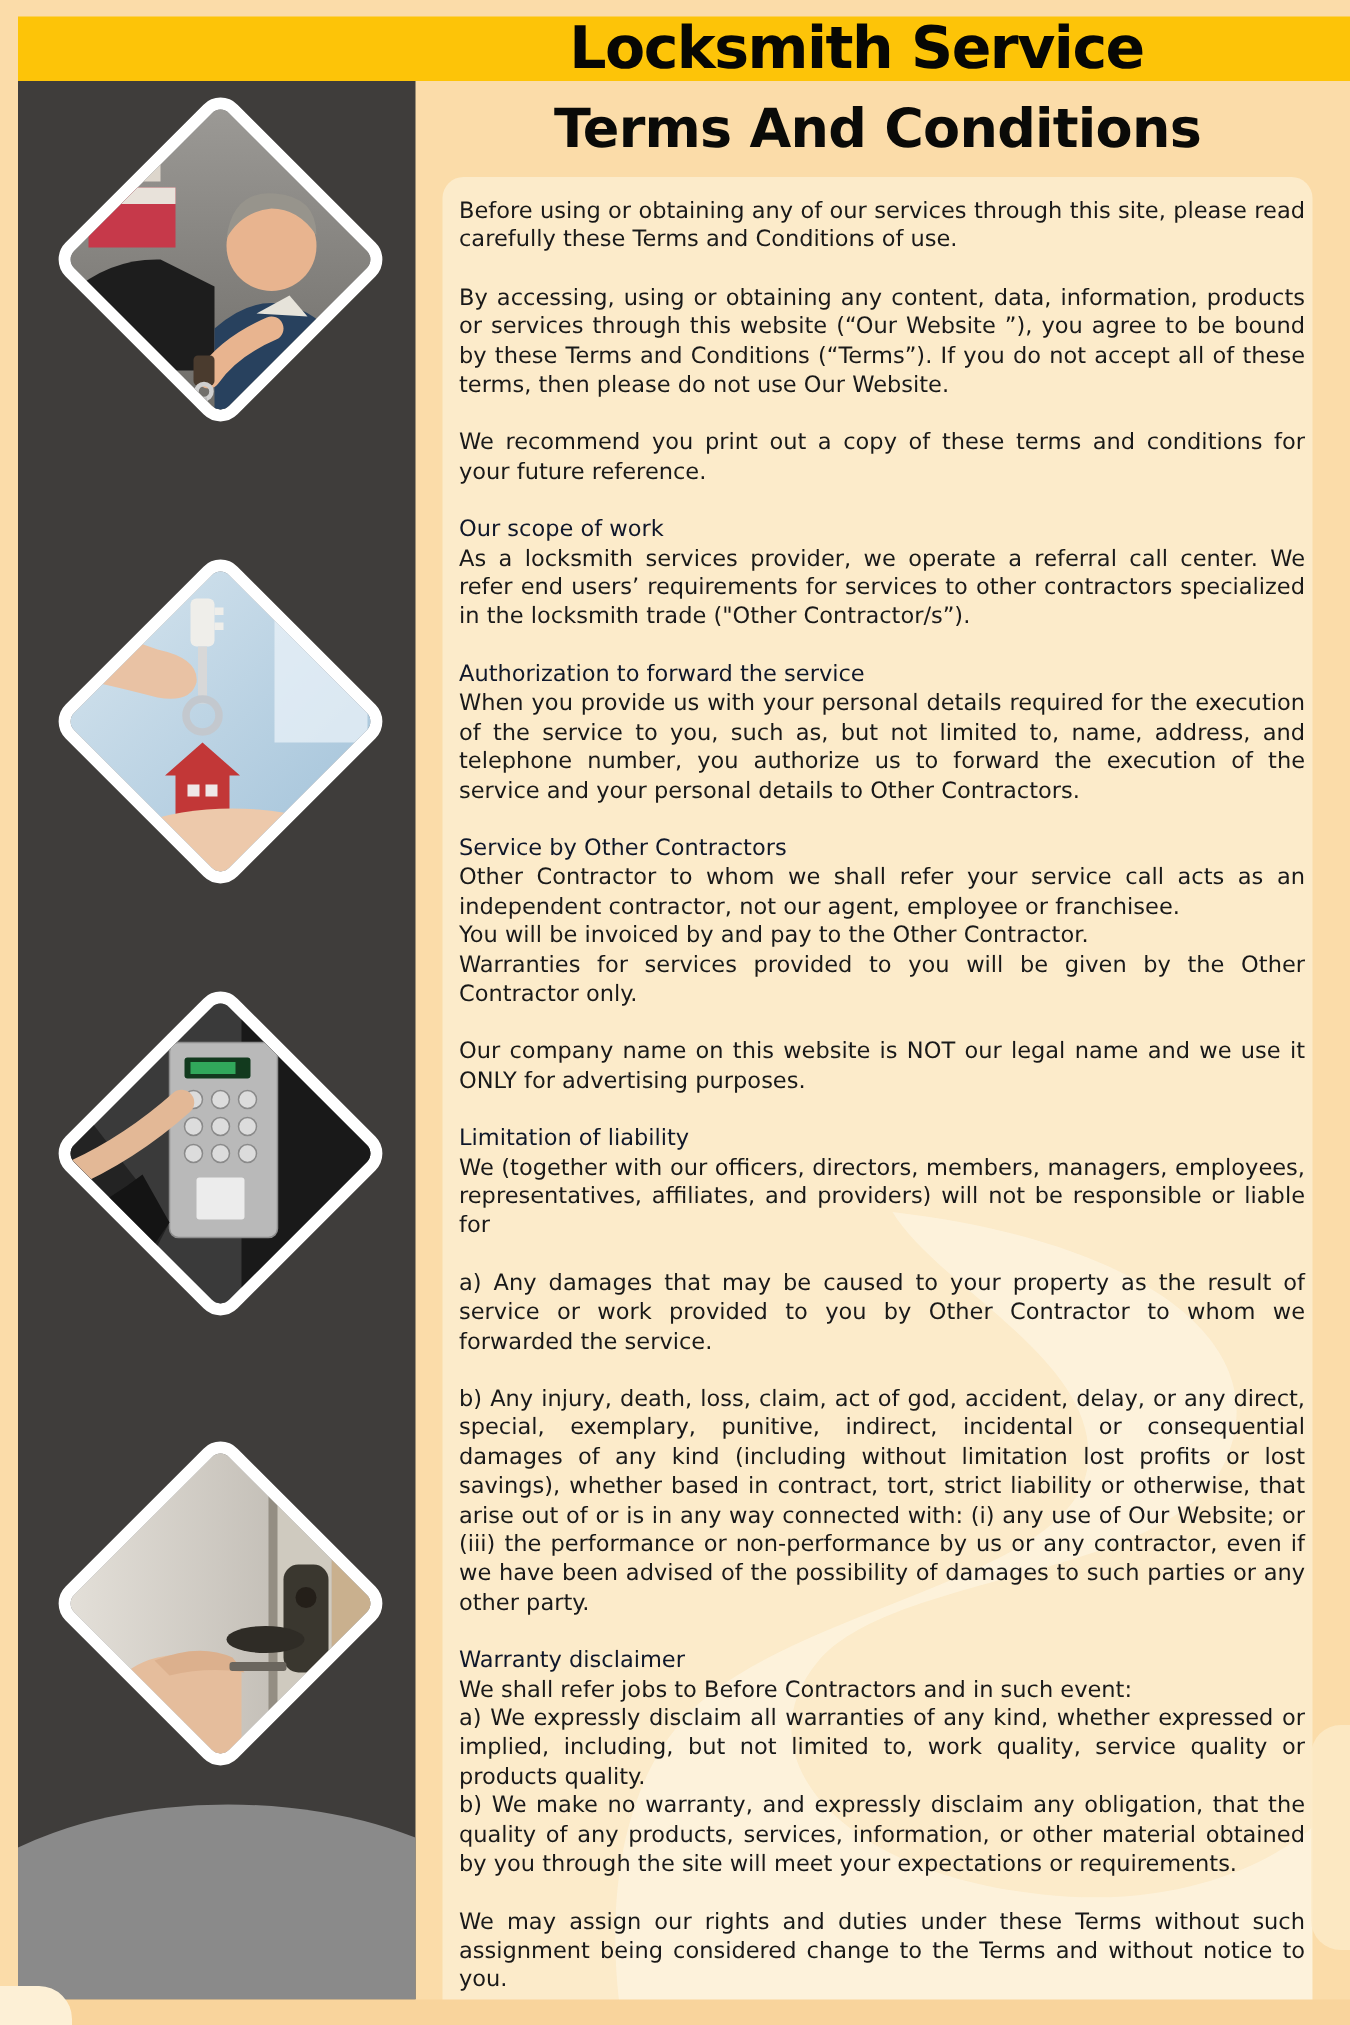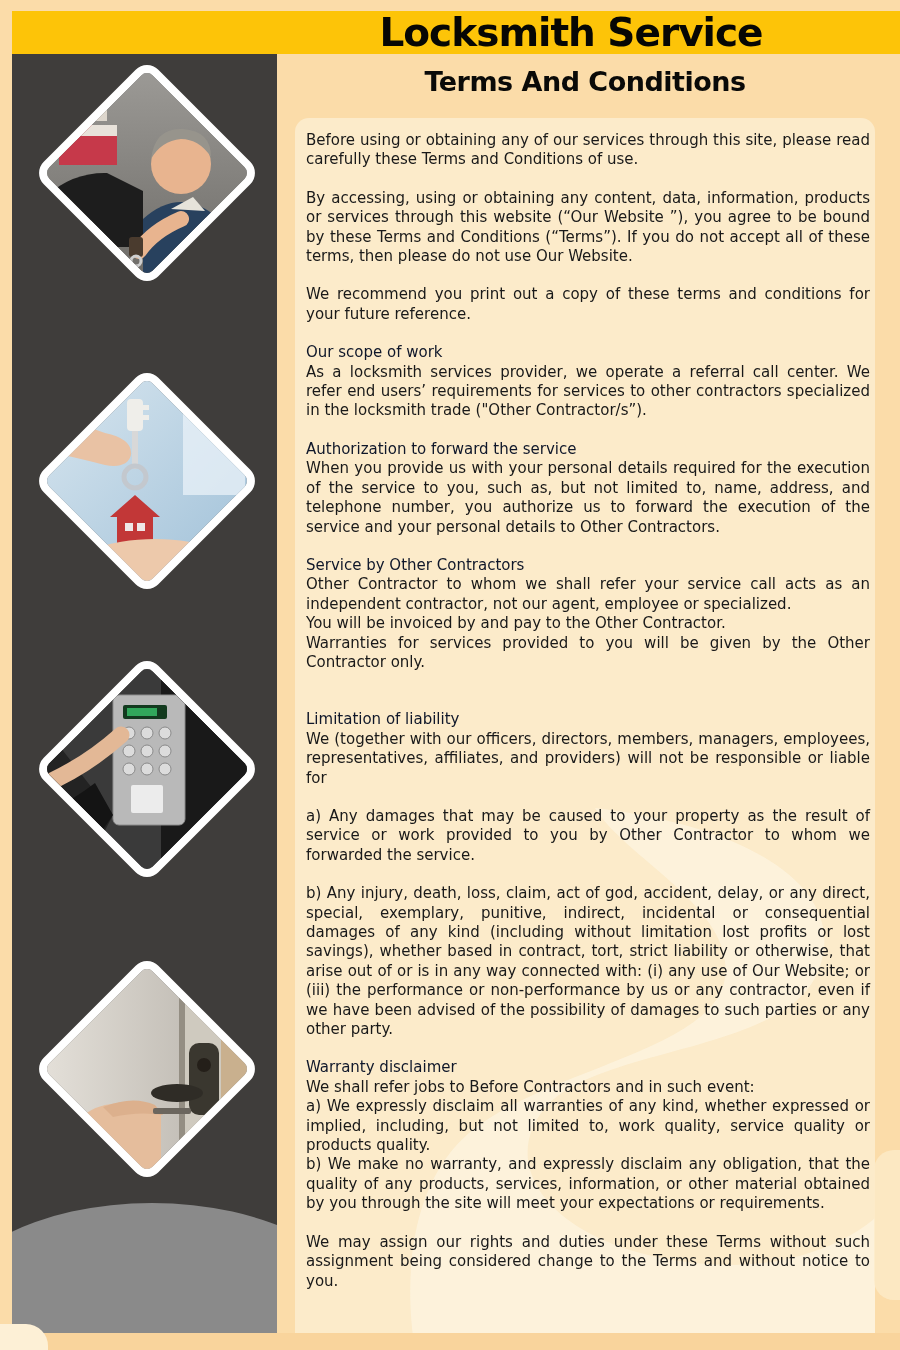--- a/index.html
+++ b/index.html
@@ -39,21 +39,21 @@
     background:#777;
   }
   .diamond .ph{
     position:absolute;left:-31px;top:-31px;width:208px;height:208px;
     transform:rotate(-45deg);
   }
   .d1{top:38px;} .d2{top:346px;} .d3{top:634px;} .d4{top:934px;}
   
   .subtitle{
     position:absolute;left:295px;top:66px;width:580px;
-    text-align:center;font-size:27px;font-weight:bold;color:#0a0a08;
+    text-align:center;font-size:36px;font-weight:bold;color:#0a0a08;
     letter-spacing:-0.5px;
   }
   .terms-box{
     position:absolute;left:295px;top:118px;width:580px;height:1231px;
     background:#FCEBCA;border-radius:14px;
   }
   .swoosh{position:absolute;left:0;top:0;width:100%;height:100%;pointer-events:none;}
   .terms-text{
     position:relative;z-index:1;
     padding:13px 5px 0 11px;
@@ -205,24 +205,25 @@
         <div class="blk gap"></div>
         <div class="blk p">We recommend you print out a copy of these terms and conditions for your future reference.</div>
         <div class="blk gap"></div>
         <div class="blk h">Our scope of work</div>
         <div class="blk p">As a locksmith services provider, we operate a referral call center. We refer end users’ requirements for services to other contractors specialized in the locksmith trade ("Other Contractor/s”).</div>
         <div class="blk gap"></div>
         <div class="blk h">Authorization to forward the service</div>
         <div class="blk p">When you provide us with your personal details required for the execution of the service to you, such as, but not limited to, name, address, and telephone number, you authorize us to forward the execution of the service and your personal details to Other Contractors.</div>
         <div class="blk gap"></div>
         <div class="blk h">Service by Other Contractors</div>
-        <div class="blk p">Other Contractor to whom we shall refer your service call acts as an independent contractor, not our agent, employee or specialized.</div>
+        <div class="blk p">Other Contractor to whom we shall refer your service call acts as an independent contractor, not our agent, employee or franchisee.</div>
         <div class="blk p">You will be invoiced by and pay to the Other Contractor.</div>
         <div class="blk p">Warranties for services provided to you will be given by the Other Contractor only.</div>
         <div class="blk gap"></div>
+        <div class="blk p">Our company name on this website is NOT our legal name and we use it ONLY for advertising purposes.</div>
         <div class="blk gap"></div>
         <div class="blk h">Limitation of liability</div>
         <div class="blk p">We (together with our officers, directors, members, managers, employees, representatives, affiliates, and providers) will not be responsible or liable for</div>
         <div class="blk gap"></div>
         <div class="blk p">a) Any damages that may be caused to your property as the result of service or work provided to you by Other Contractor to whom we forwarded the service.</div>
         <div class="blk gap"></div>
         <div class="blk p">b) Any injury, death, loss, claim, act of god, accident, delay, or any direct, special, exemplary, punitive, indirect, incidental or consequential damages of any kind (including without limitation lost profits or lost savings), whether based in contract, tort, strict liability or otherwise, that arise out of or is in any way connected with: (i) any use of Our Website; or (iii) the performance or non-performance by us or any contractor, even if we have been advised of the possibility of damages to such parties or any other party.</div>
         <div class="blk gap"></div>
         <div class="blk h">Warranty disclaimer</div>
         <div class="blk p">We shall refer jobs to Before Contractors and in such event:</div>

